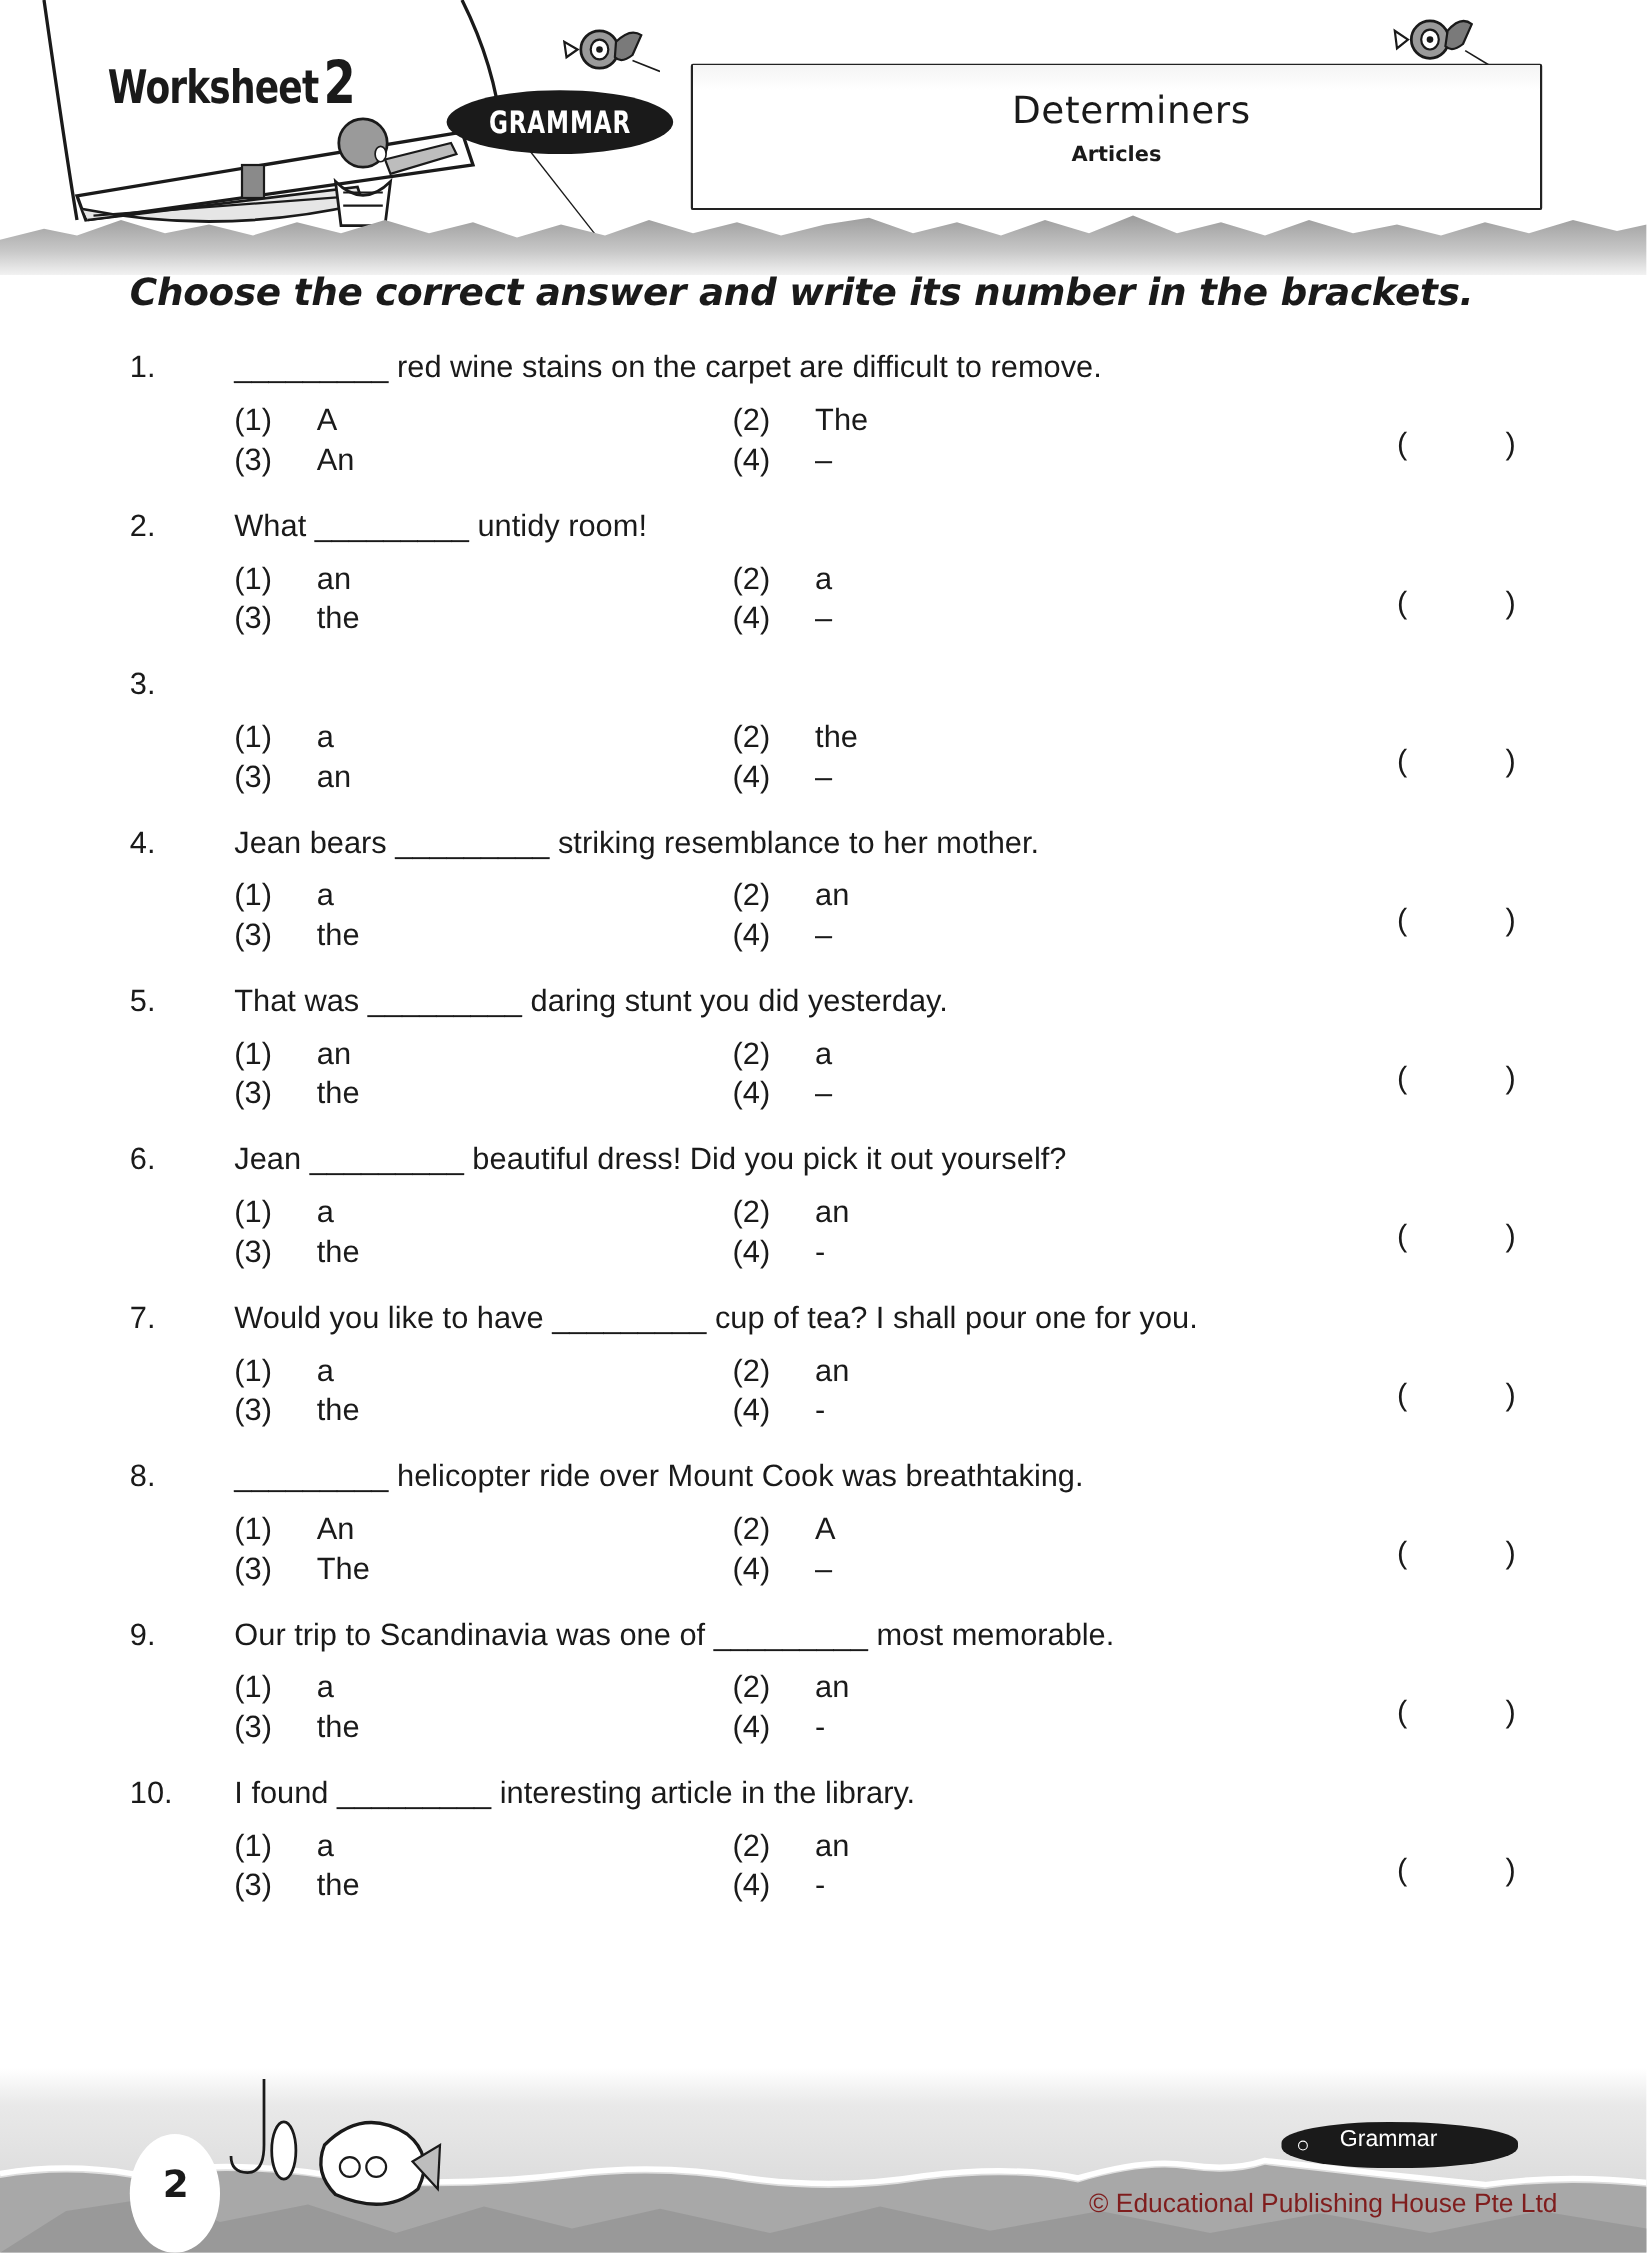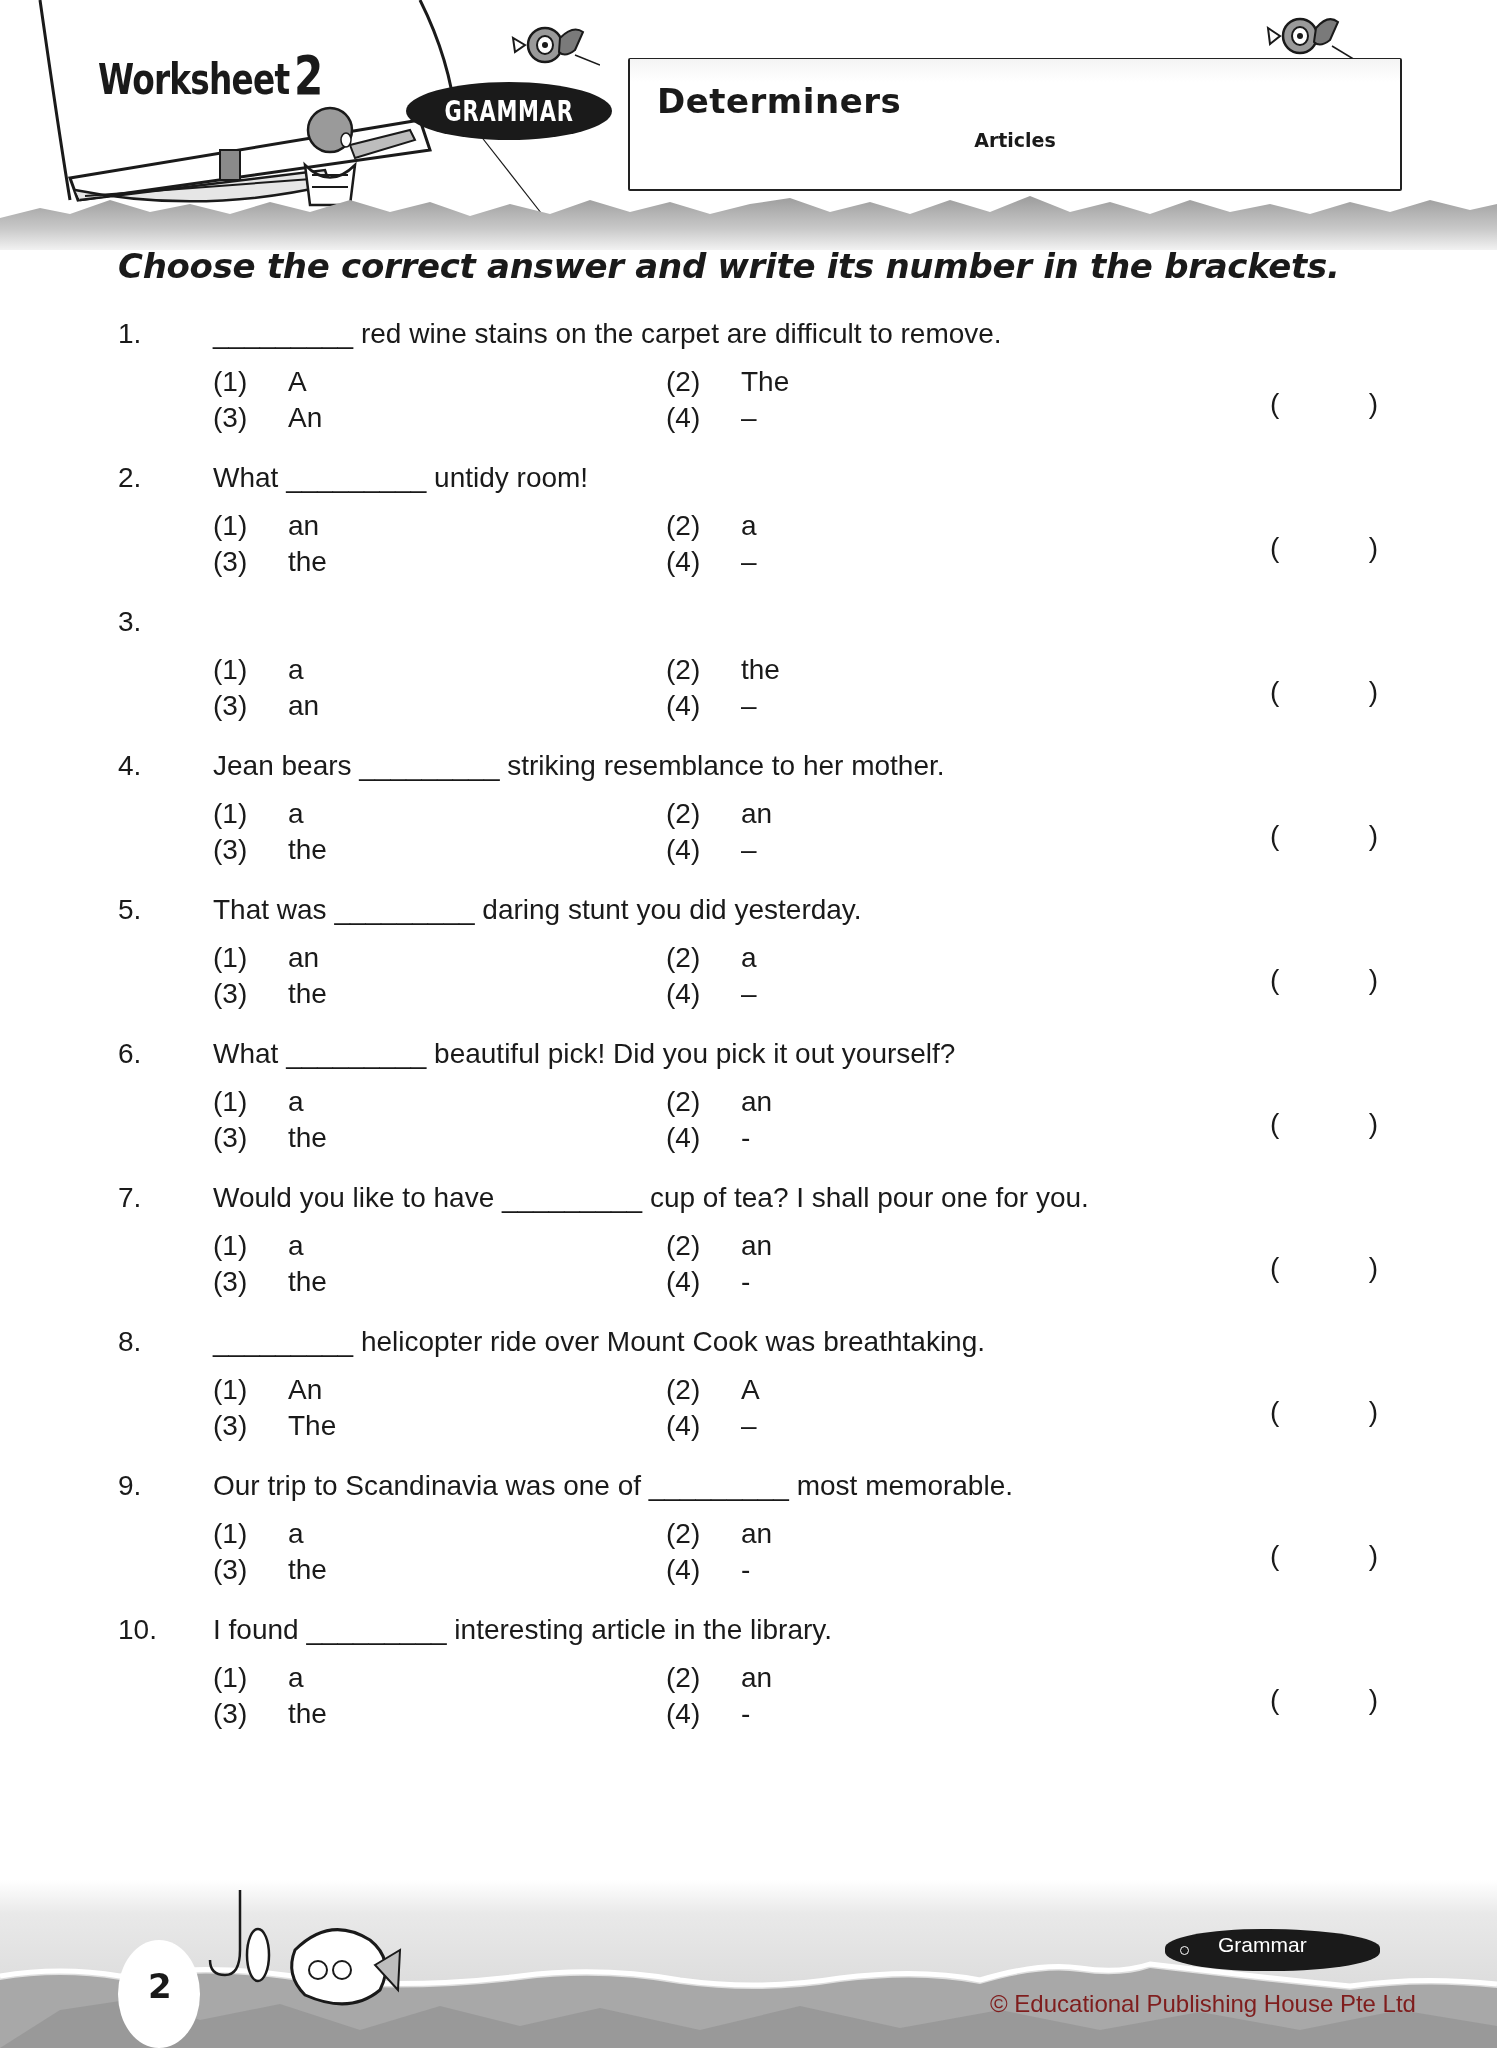--- a/index.html
+++ b/index.html
@@ -6,21 +6,21 @@
   body { width: 1497px; height: 2048px; position: relative; overflow: hidden; font-family: "Liberation Sans", sans-serif; color: #1a1a1a; }
 
   
   .header { position: absolute; left: 0; top: 0; width: 1222px; height: 250px; }
   .sail { position: absolute; left: 0; top: 0; }
   .ws-title { position: absolute; left: 98px; top: 44px; font-family: "DejaVu Sans", sans-serif; font-weight: bold; font-size: 42px; letter-spacing: -1px; color: #1a1a1a; transform: scaleX(0.78); transform-origin: left top; }
   .ws-title .num { font-size: 54px; margin-left: 6px; }
   .grammar-badge { position: absolute; left: 406px; top: 82px; width: 206px; height: 58px; background: #1a1a1a; border-radius: 50%; display: flex; align-items: center; justify-content: center; }
   .grammar-badge span { color: #fff; font-family: "DejaVu Sans", sans-serif; font-weight: bold; font-size: 28px; transform: scaleX(0.75); letter-spacing: 1px; }
   .banner { position: absolute; left: 628px; top: 58px; width: 770px; height: 130px; border: 2px solid #222; border-top-width: 1.5px; background: linear-gradient(#f4f4f4 0%, #fff 18%, #fff 100%); border-radius: 2px; }
-  .banner-title { position: absolute; left: 0; right: 0; top: 22px; font-family: "DejaVu Sans", sans-serif; font-weight: bold; font-size: 34px; letter-spacing: 0.5px; color: #1a1a1a; margin-left: 27px; }
+  .banner-title { position: absolute; left: 0; right: 0; top: 22px; text-align: center; font-family: "DejaVu Sans", sans-serif; font-weight: normal; font-size: 34px; letter-spacing: 0.5px; color: #1a1a1a; margin-left: 27px; }
   .banner-sub { position: absolute; left: 0; right: 0; top: 70px; text-align: center; font-family: "DejaVu Sans", sans-serif; font-weight: bold; font-size: 19px; color: #1a1a1a; }
   .waves-top { position: absolute; left: 0; top: 190px; width: 1497px; height: 60px; }
 
   
   .instruction { position: absolute; left: 118px; top: 246px; font-family: "DejaVu Sans", sans-serif; font-style: italic; font-weight: bold; font-size: 34px; color: #1a1a1a; letter-spacing: -0.3px; }
 
   
   .questions { position: absolute; left: 0; top: 314px; width: 1497px; }
   .q { position: absolute; left: 0; width: 1497px; height: 144px; }
   .q-num { position: absolute; left: 118px; top: 0; font-size: 28px; }
@@ -162,21 +162,21 @@
     <span class="opt o3"><span class="ol">(3)</span><span>the</span></span>
     <span class="opt o4"><span class="ol">(4)</span><span>–</span></span>
     <div class="answer-bracket">
         <span>(</span>
         <span>)</span>
       </div>
   </div>
 
   <div class="q" style="top:724px">
     <span class="q-num">6.</span>
-    <span class="q-text">What _________ beautiful pick! Did you pick it out yourself?</span>
+    <span class="q-text">Jean _________ beautiful dress! Did you pick it out yourself?</span>
     <span class="opt o1"><span class="ol">(1)</span><span>a</span></span>
     <span class="opt o2"><span class="ol">(2)</span><span>an</span></span>
     <span class="opt o3"><span class="ol">(3)</span><span>the</span></span>
     <span class="opt o4"><span class="ol">(4)</span><span>-</span></span>
     <div class="answer-bracket">
         <span>(</span>
         <span>)</span>
       </div>
   </div>
 

